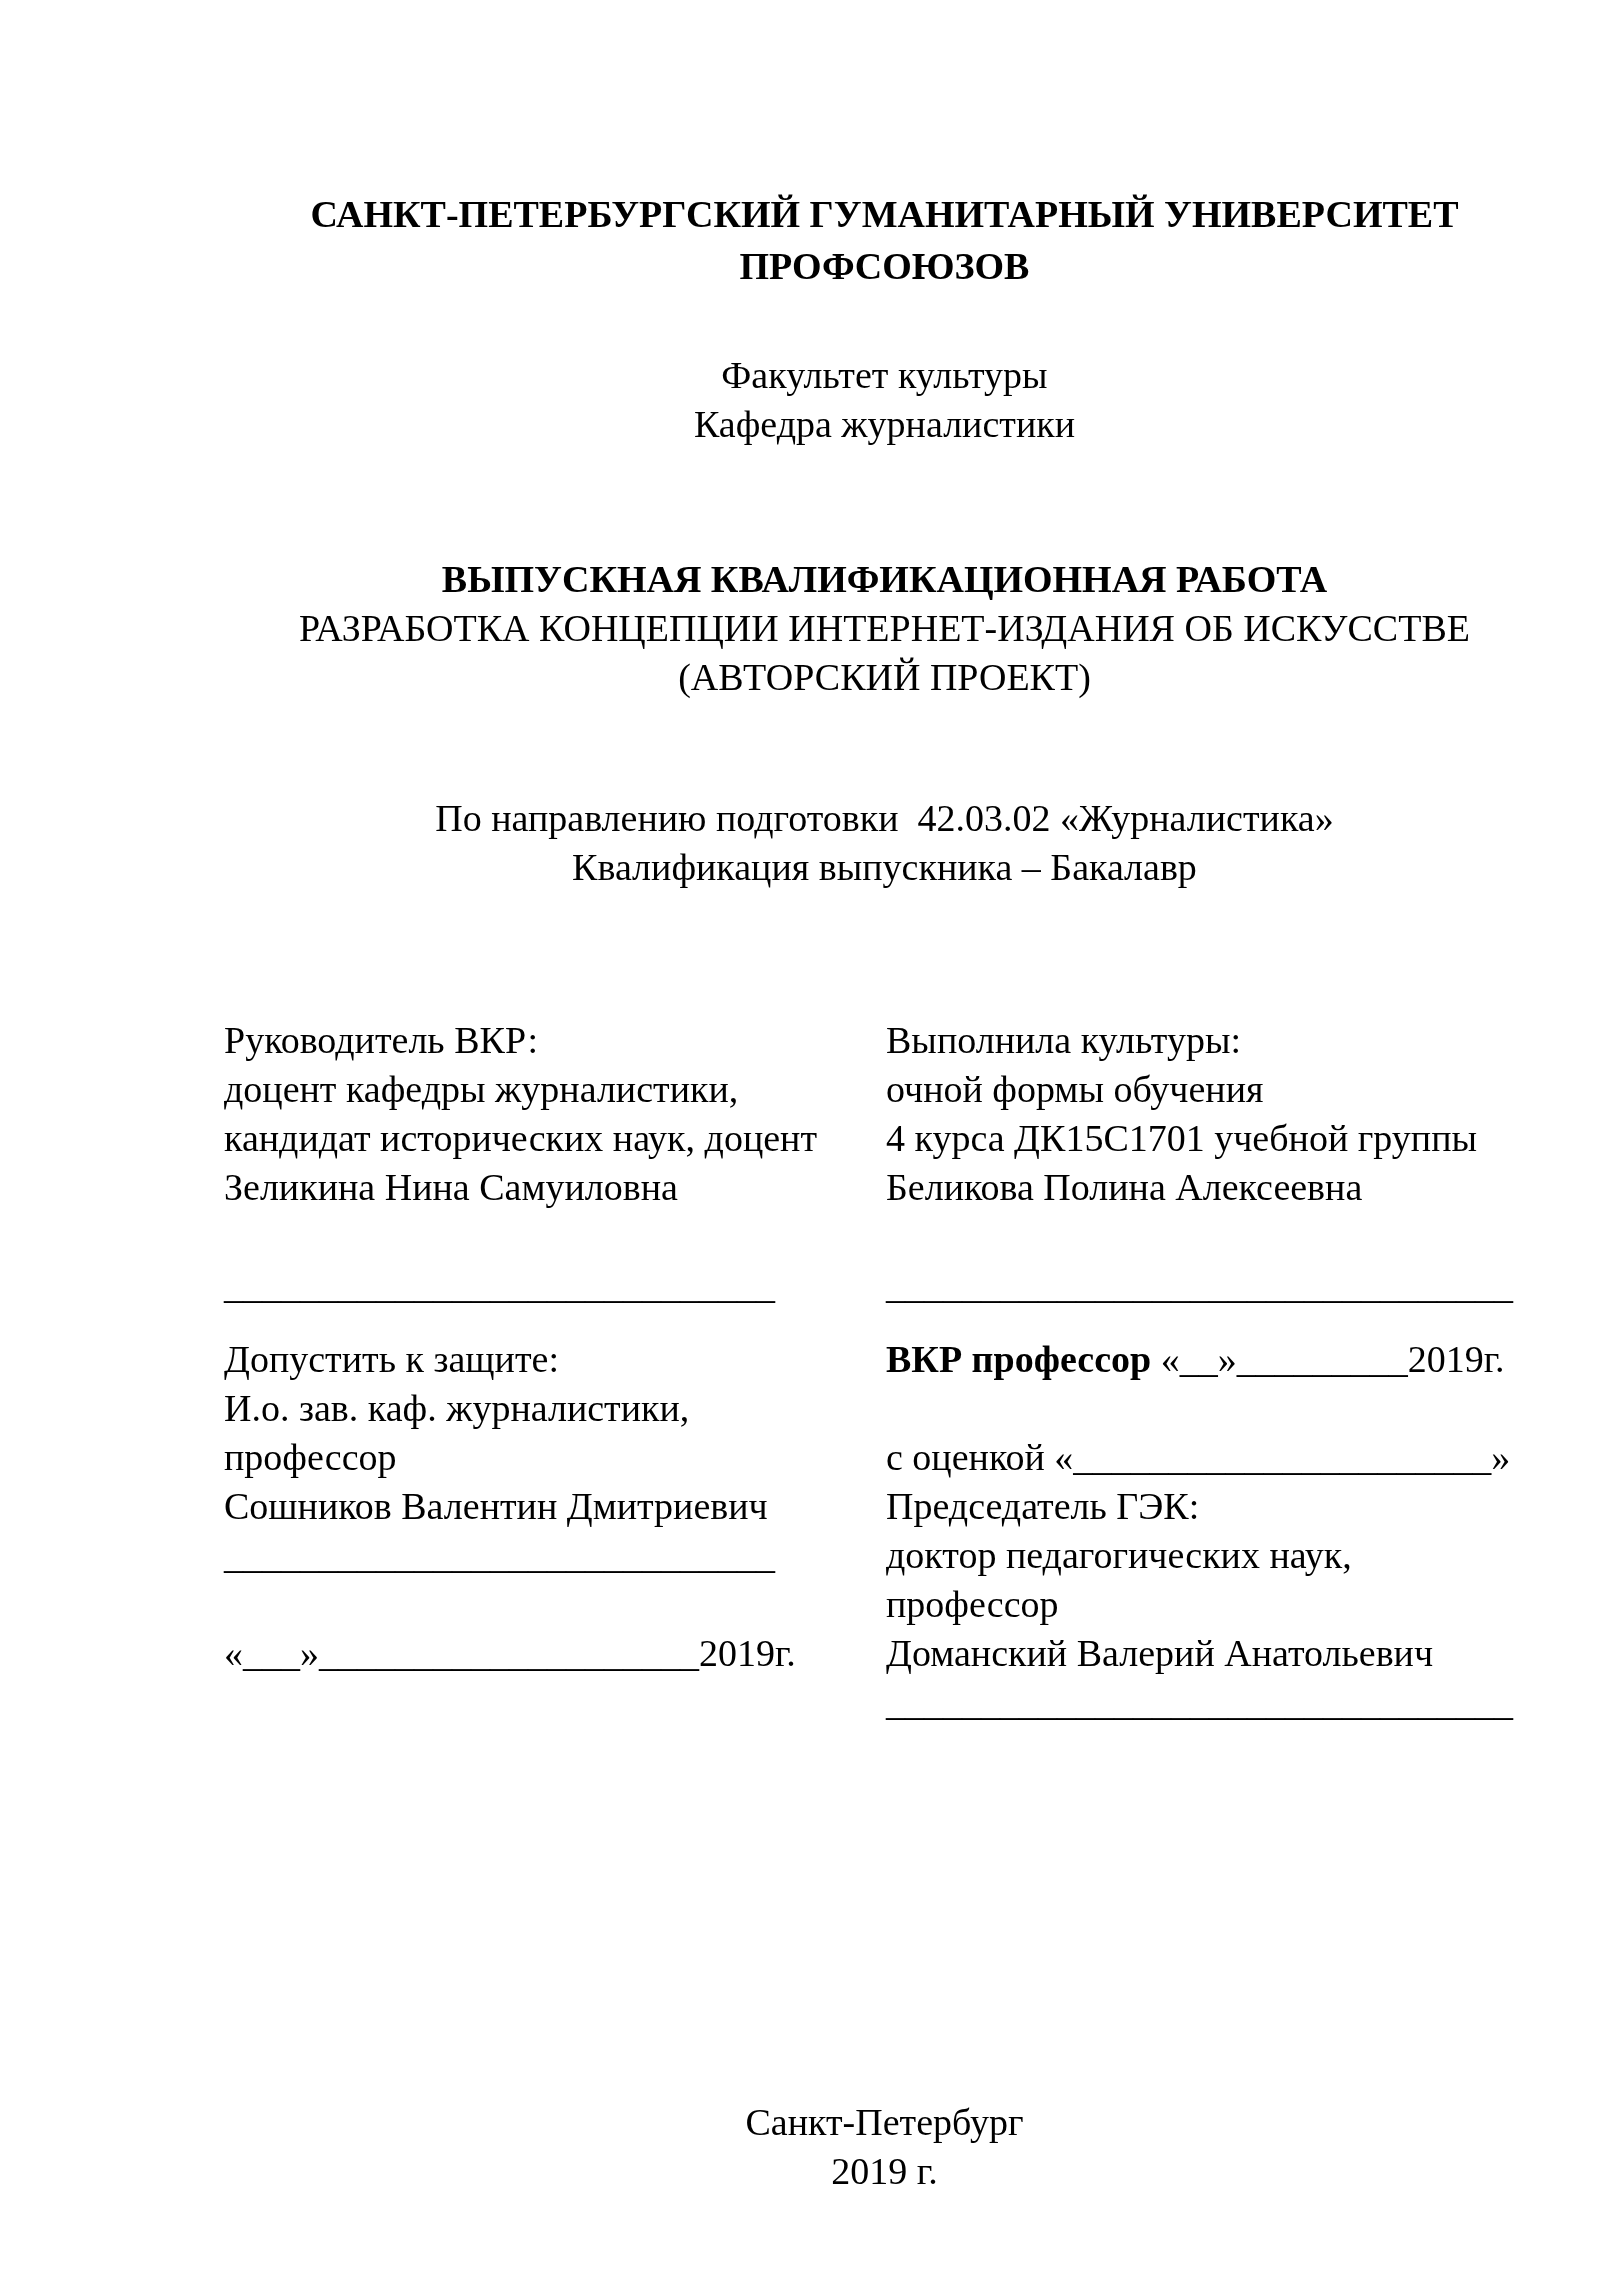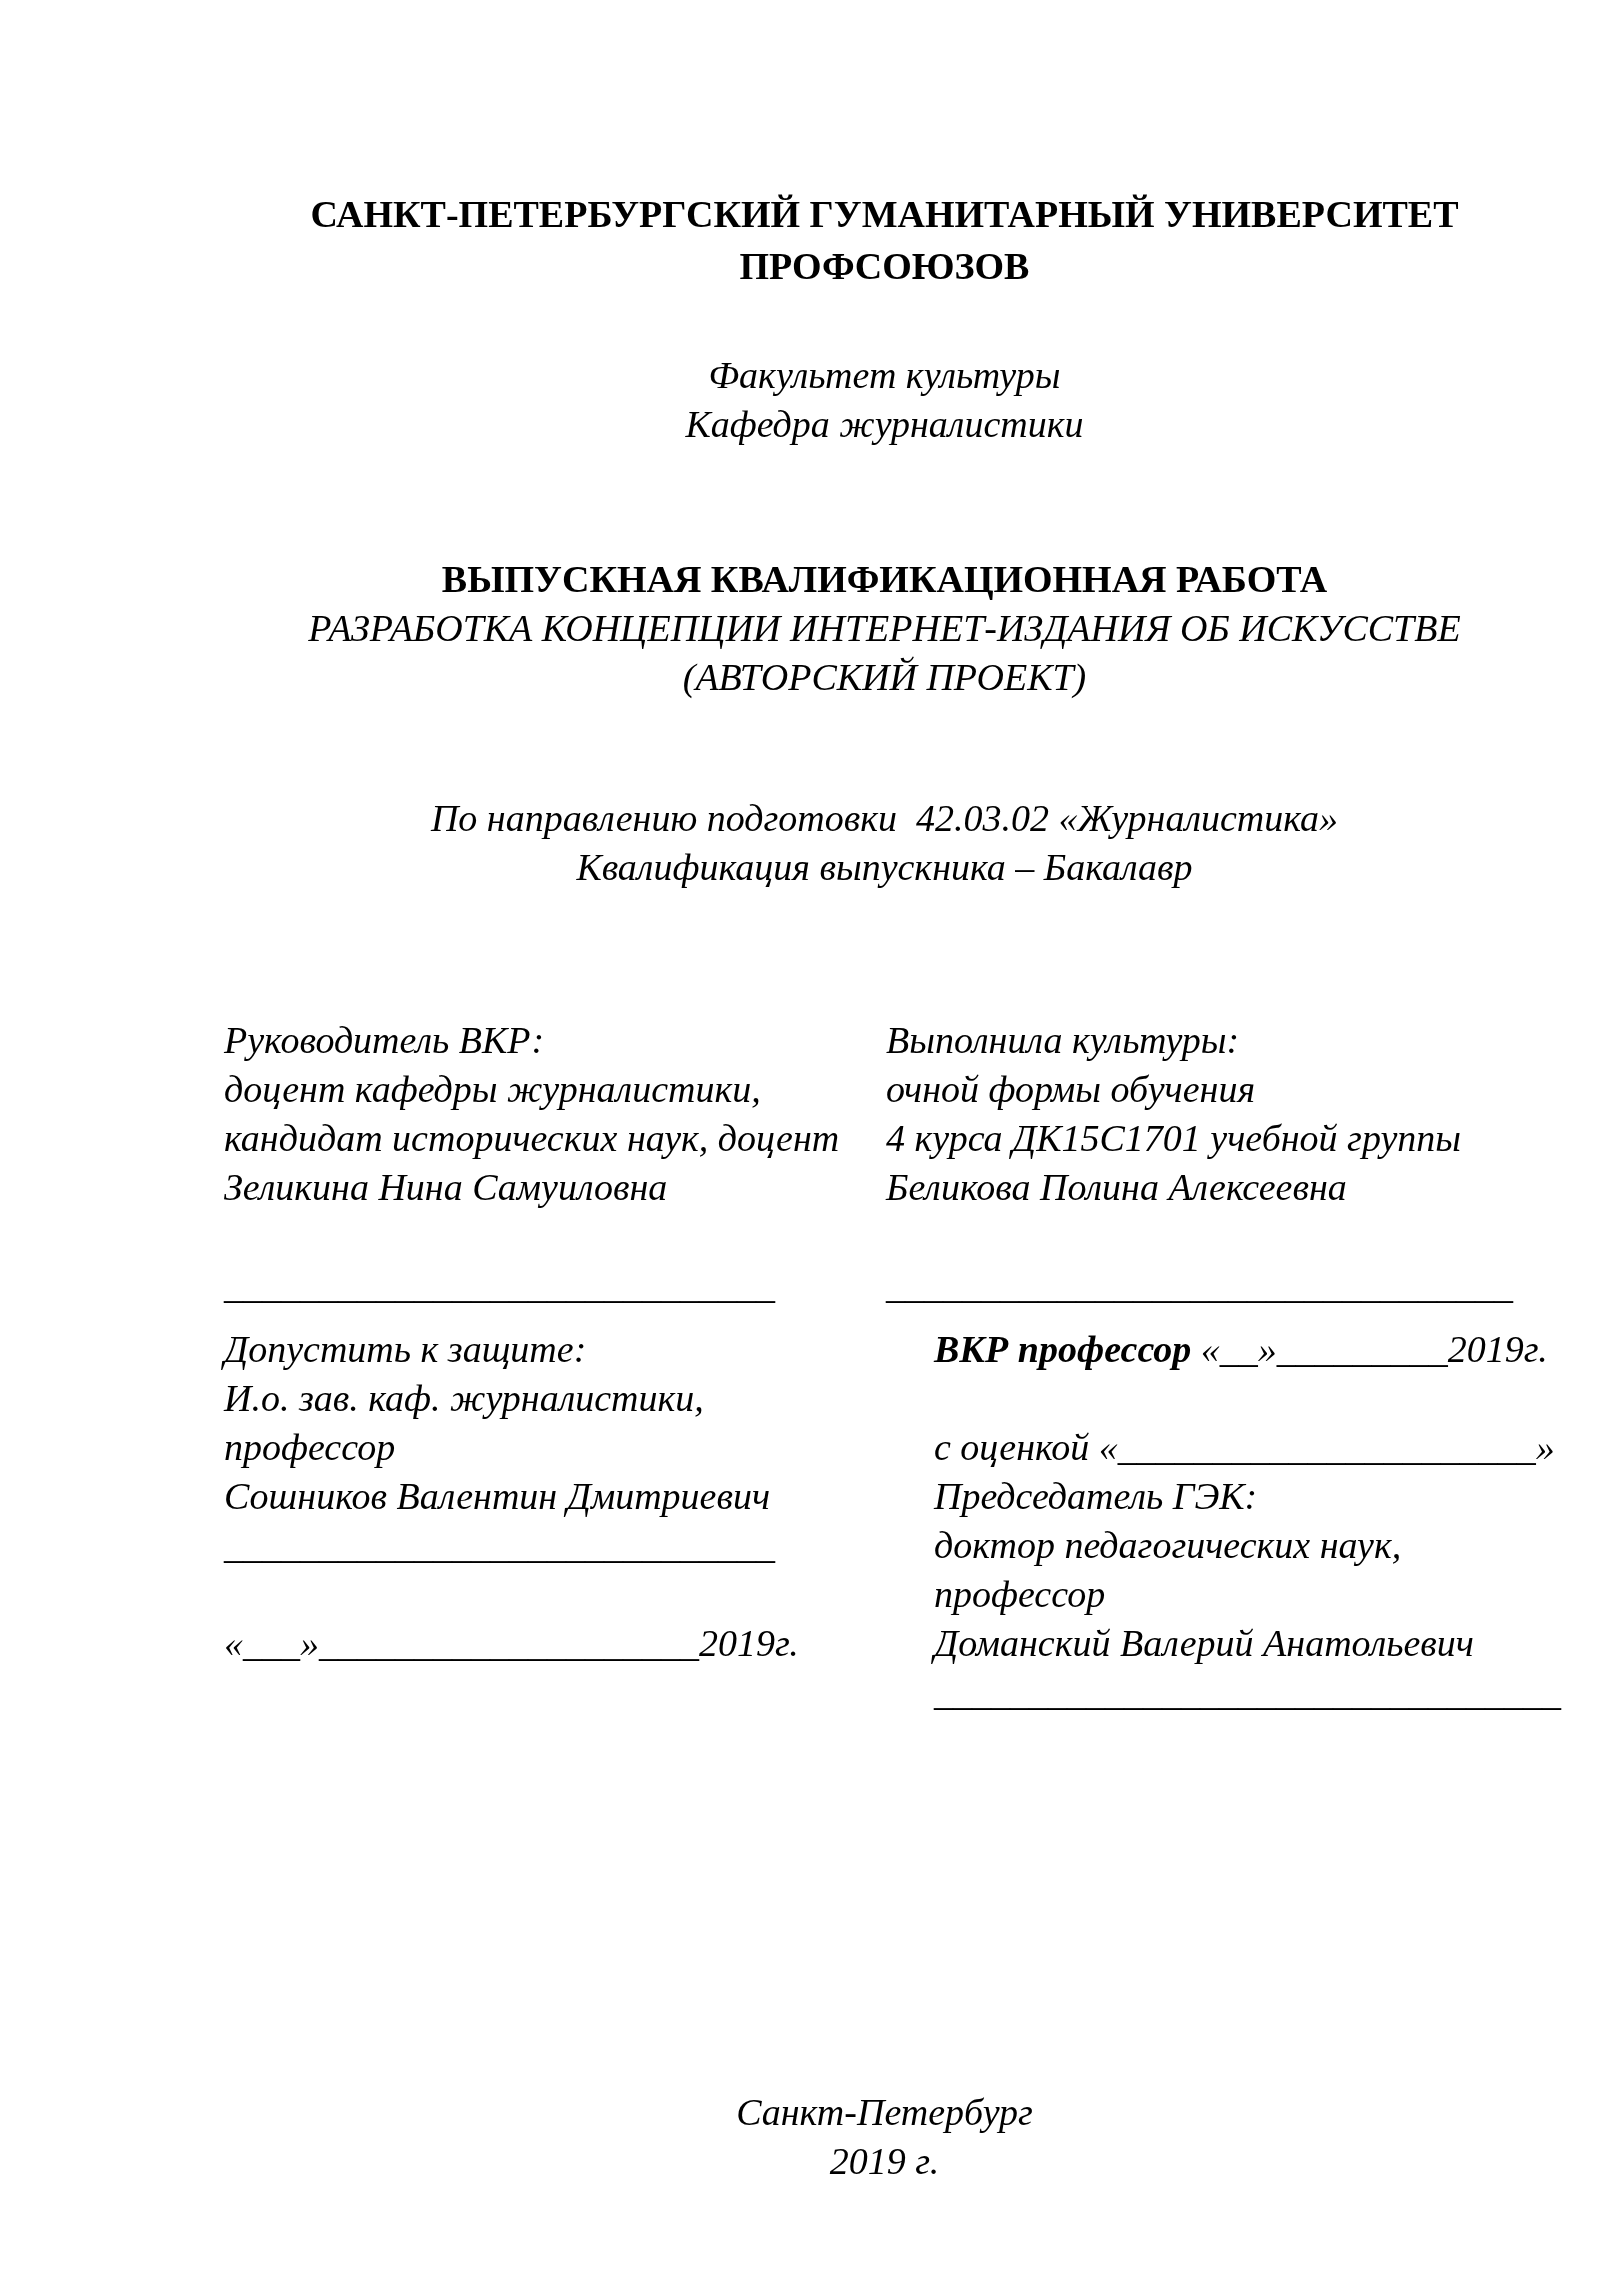--- a/index.html
+++ b/index.html
@@ -32,23 +32,23 @@
   .work-type { margin-top: 106px; }
   .thesis-title { }
   .direction-block { margin-top: 92px; }
 
   .twocol { display: flex; }
   .col-l { width: 662px; flex: 0 0 662px; }
   .col-r { flex: 1; }
 
   .twocol-1 { margin-top: 124px; }
   .sigrow { margin-top: 49px; }
-  .twocol-2 { margin-top: 15px; gap: 48px; }
+  .twocol-2 { margin-top: 25px; }
 
-  .line { min-height: 49px; font-style: italic; }
+  .line { min-height: 49px; }
 
   .city-block { margin-top: 371px; }
 </style>
 </head>
 <body>
 
 <div class="page">
   <div class="content">
 
     <div class="university center bold">

